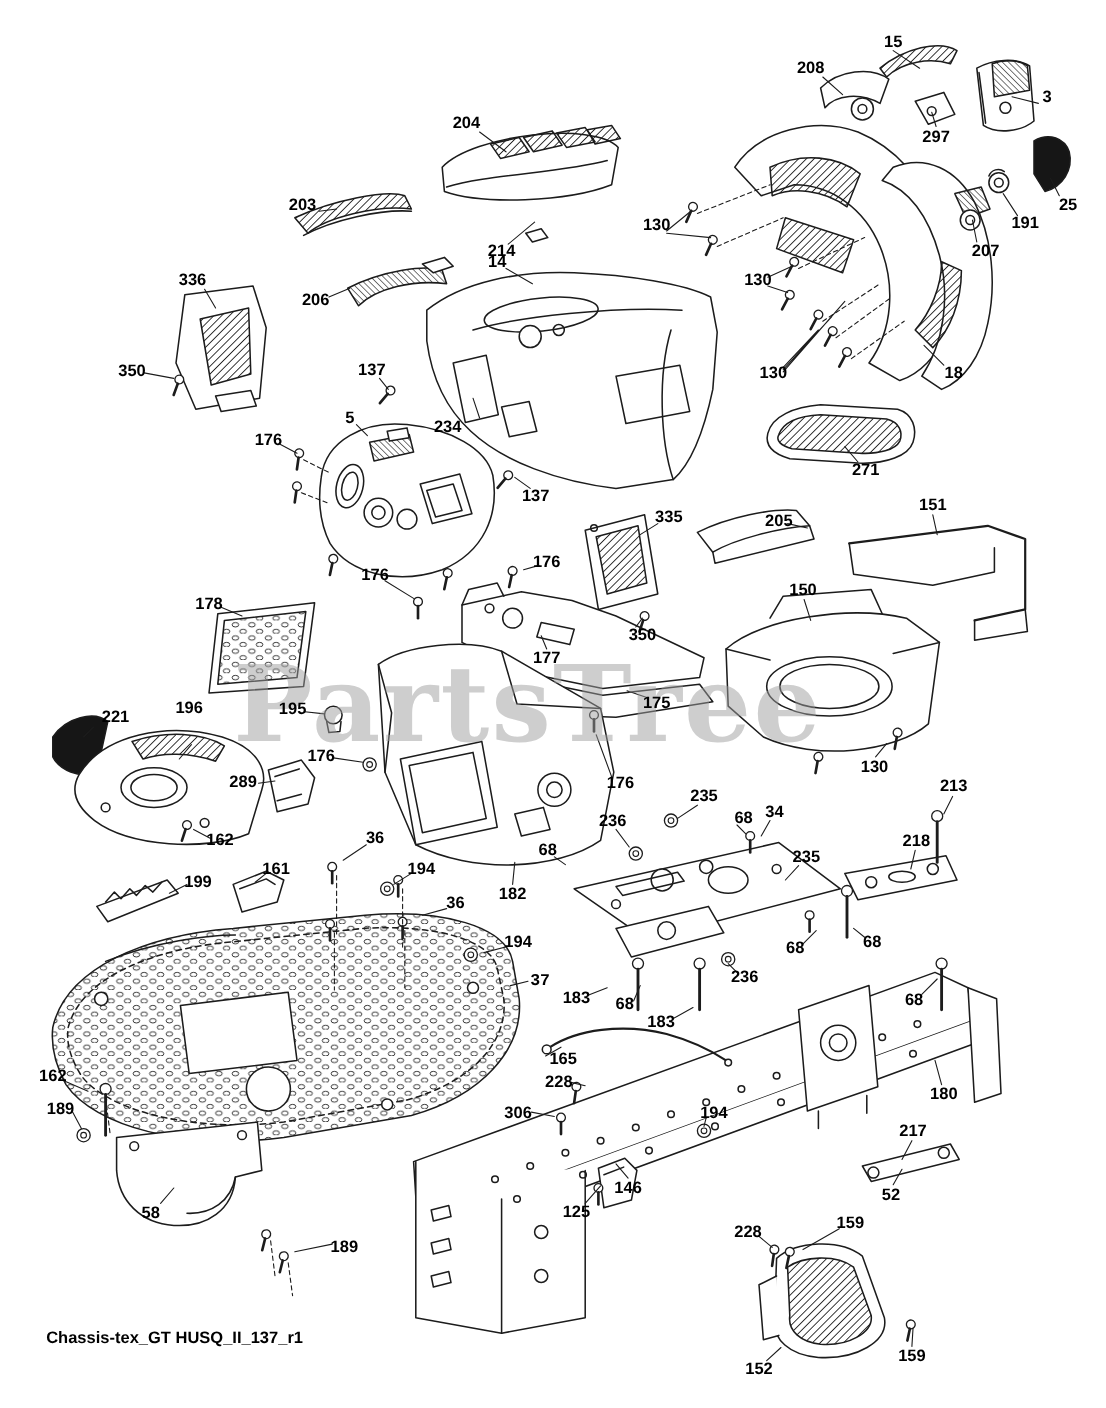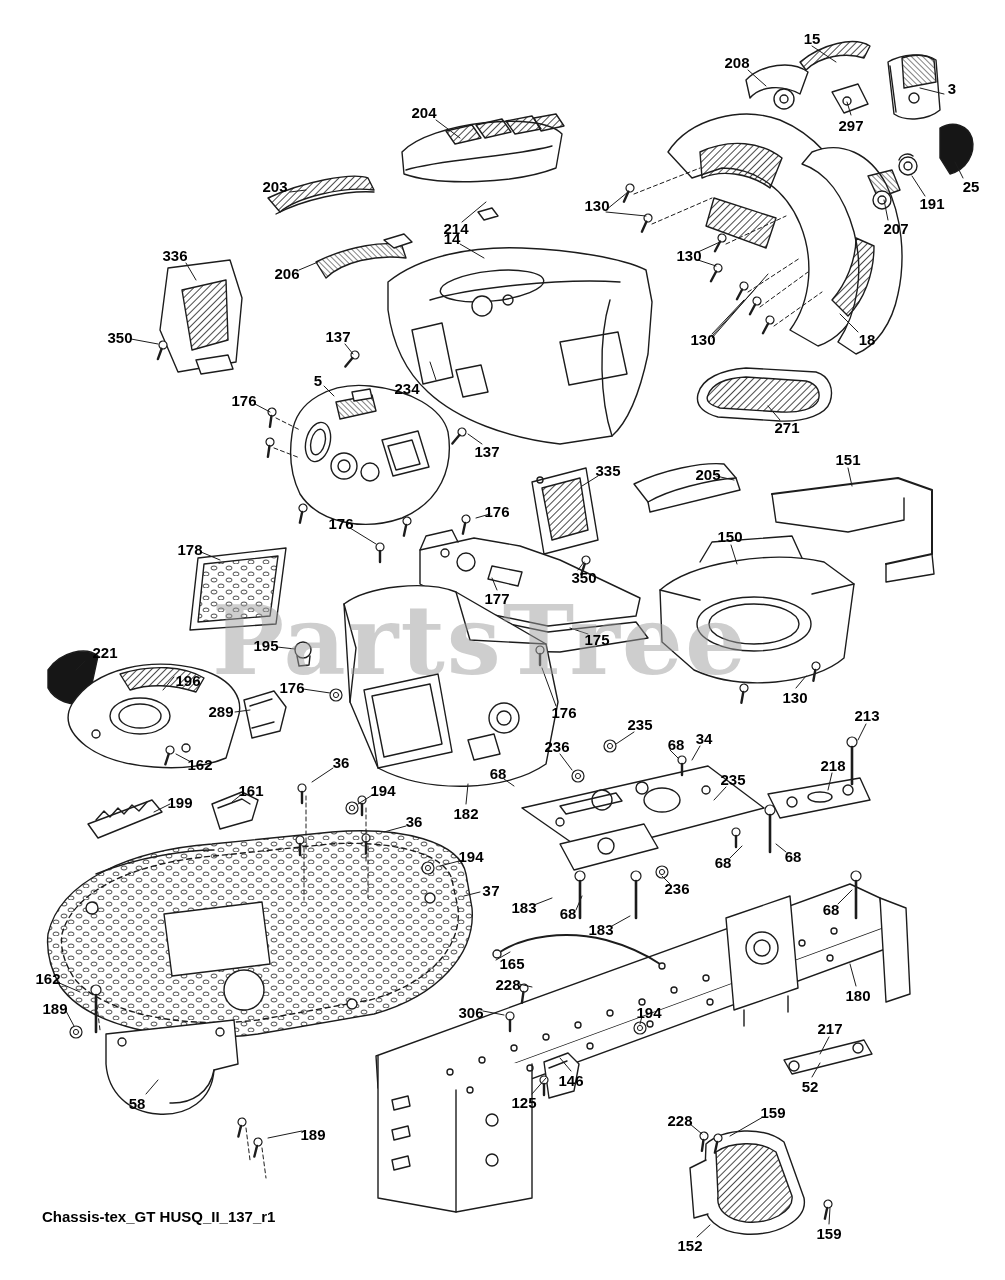--- a/index.html
+++ b/index.html
@@ -460,21 +460,21 @@
       <div class="part-label" style="left: 708px; top: 474px;">205</div>
       <div class="part-label" style="left: 497px; top: 511px;">176</div>
       <div class="part-label" style="left: 341px; top: 523px;">176</div>
       <div class="part-label" style="left: 730px; top: 536px;">150</div>
       <div class="part-label" style="left: 190px; top: 549px;">178</div>
       <div class="part-label" style="left: 584px; top: 577px;">350</div>
       <div class="part-label" style="left: 497px; top: 598px;">177</div>
       <div class="part-label" style="left: 597px; top: 639px;">175</div>
       <div class="part-label" style="left: 266px; top: 645px;">195</div>
       <div class="part-label" style="left: 85px; top: 652px; margin-left: 20px;">221</div>
-      <div class="part-label" style="left: 172px; top: 680px; margin-left: 16px;">196</div>
+      <div class="part-label" style="left: 172px; top: 644px;">196</div>
       <div class="part-label" style="left: 292px; top: 687px;">176</div>
       <div class="part-label" style="left: 795px; top: 697px;">130</div>
       <div class="part-label" style="left: 221px; top: 711px;">289</div>
       <div class="part-label" style="left: 564px; top: 712px;">176</div>
       <div class="part-label" style="left: 867px; top: 715px;">213</div>
       <div class="part-label" style="left: 640px; top: 724px;">235</div>
       <div class="part-label" style="left: 704px; top: 738px;">34</div>
       <div class="part-label" style="left: 557px; top: 746px;">236</div>
       <div class="part-label" style="left: 676px; top: 744px;">68</div>
       <div class="part-label" style="left: 200px; top: 764px;">162</div>

